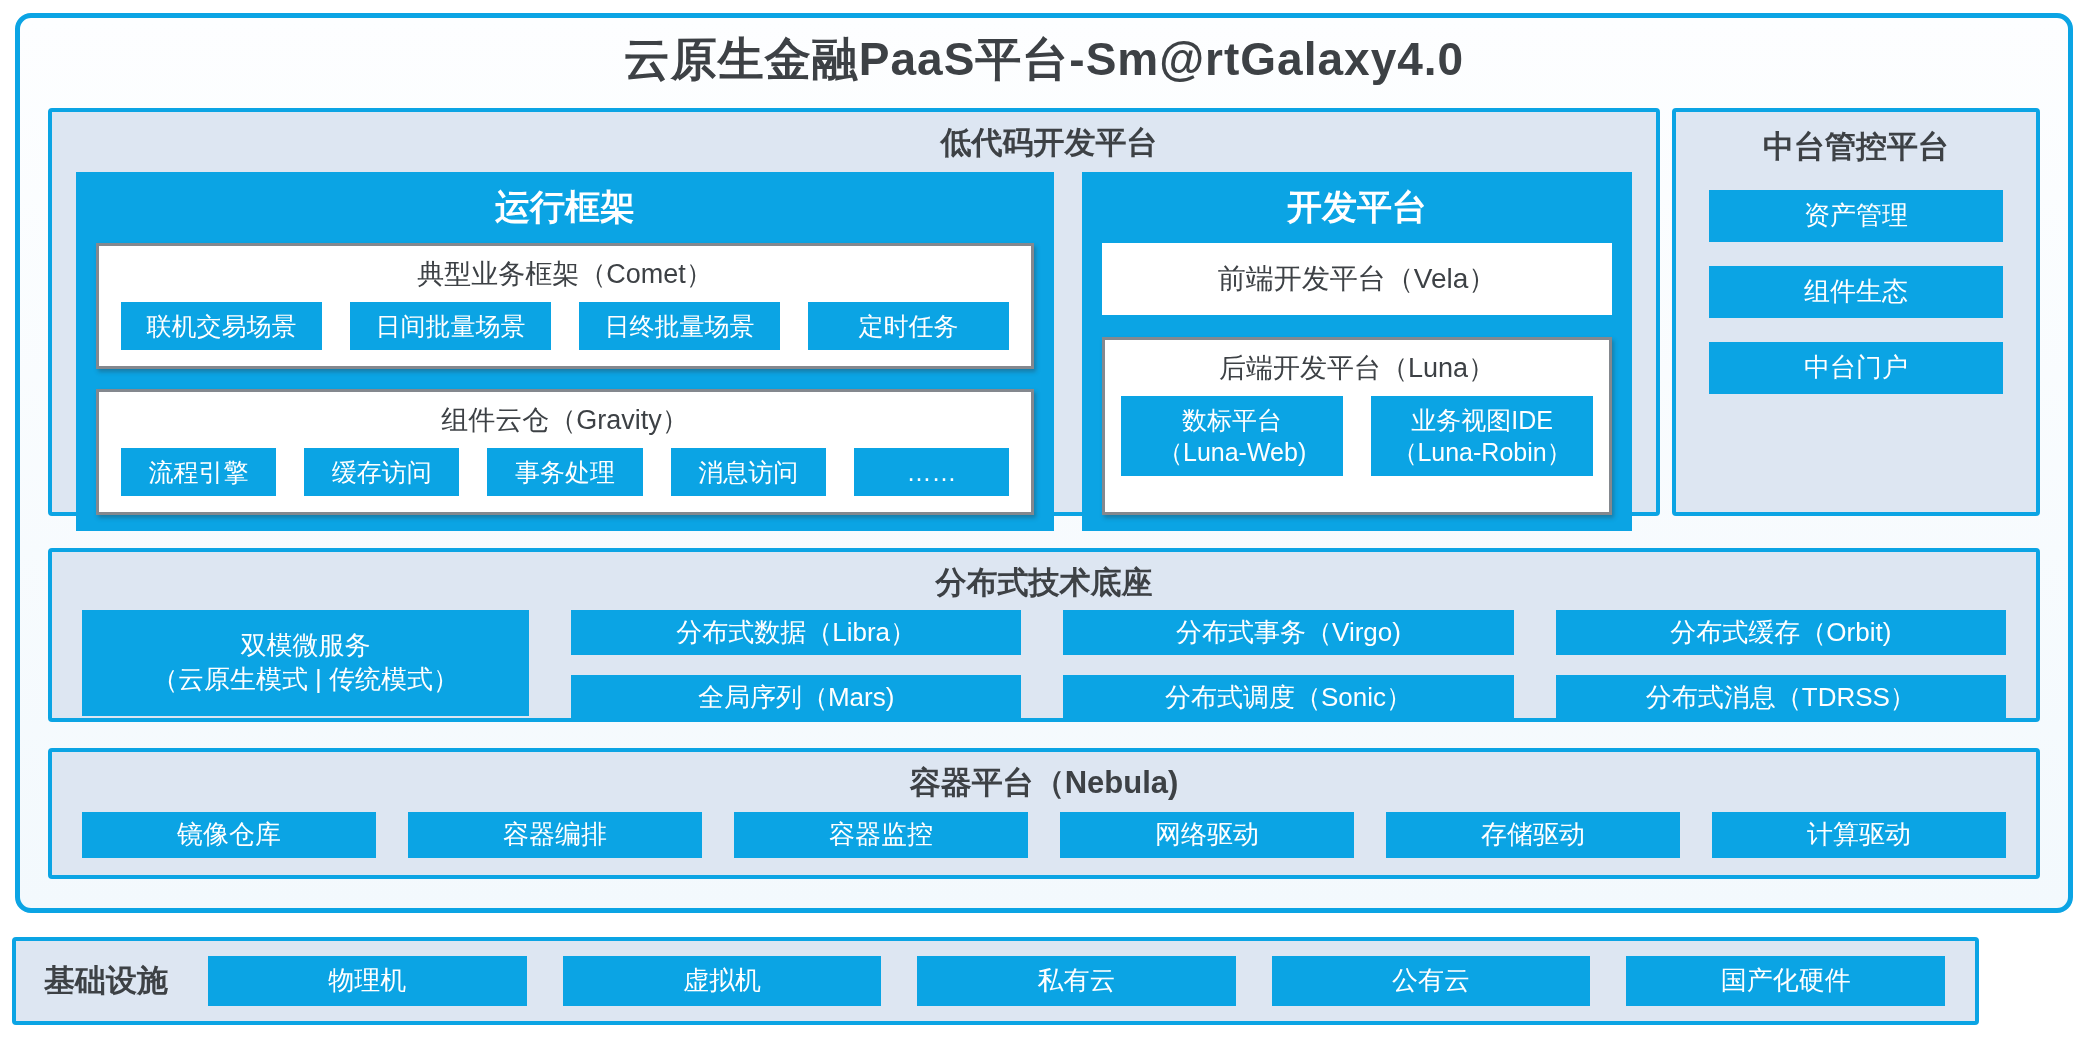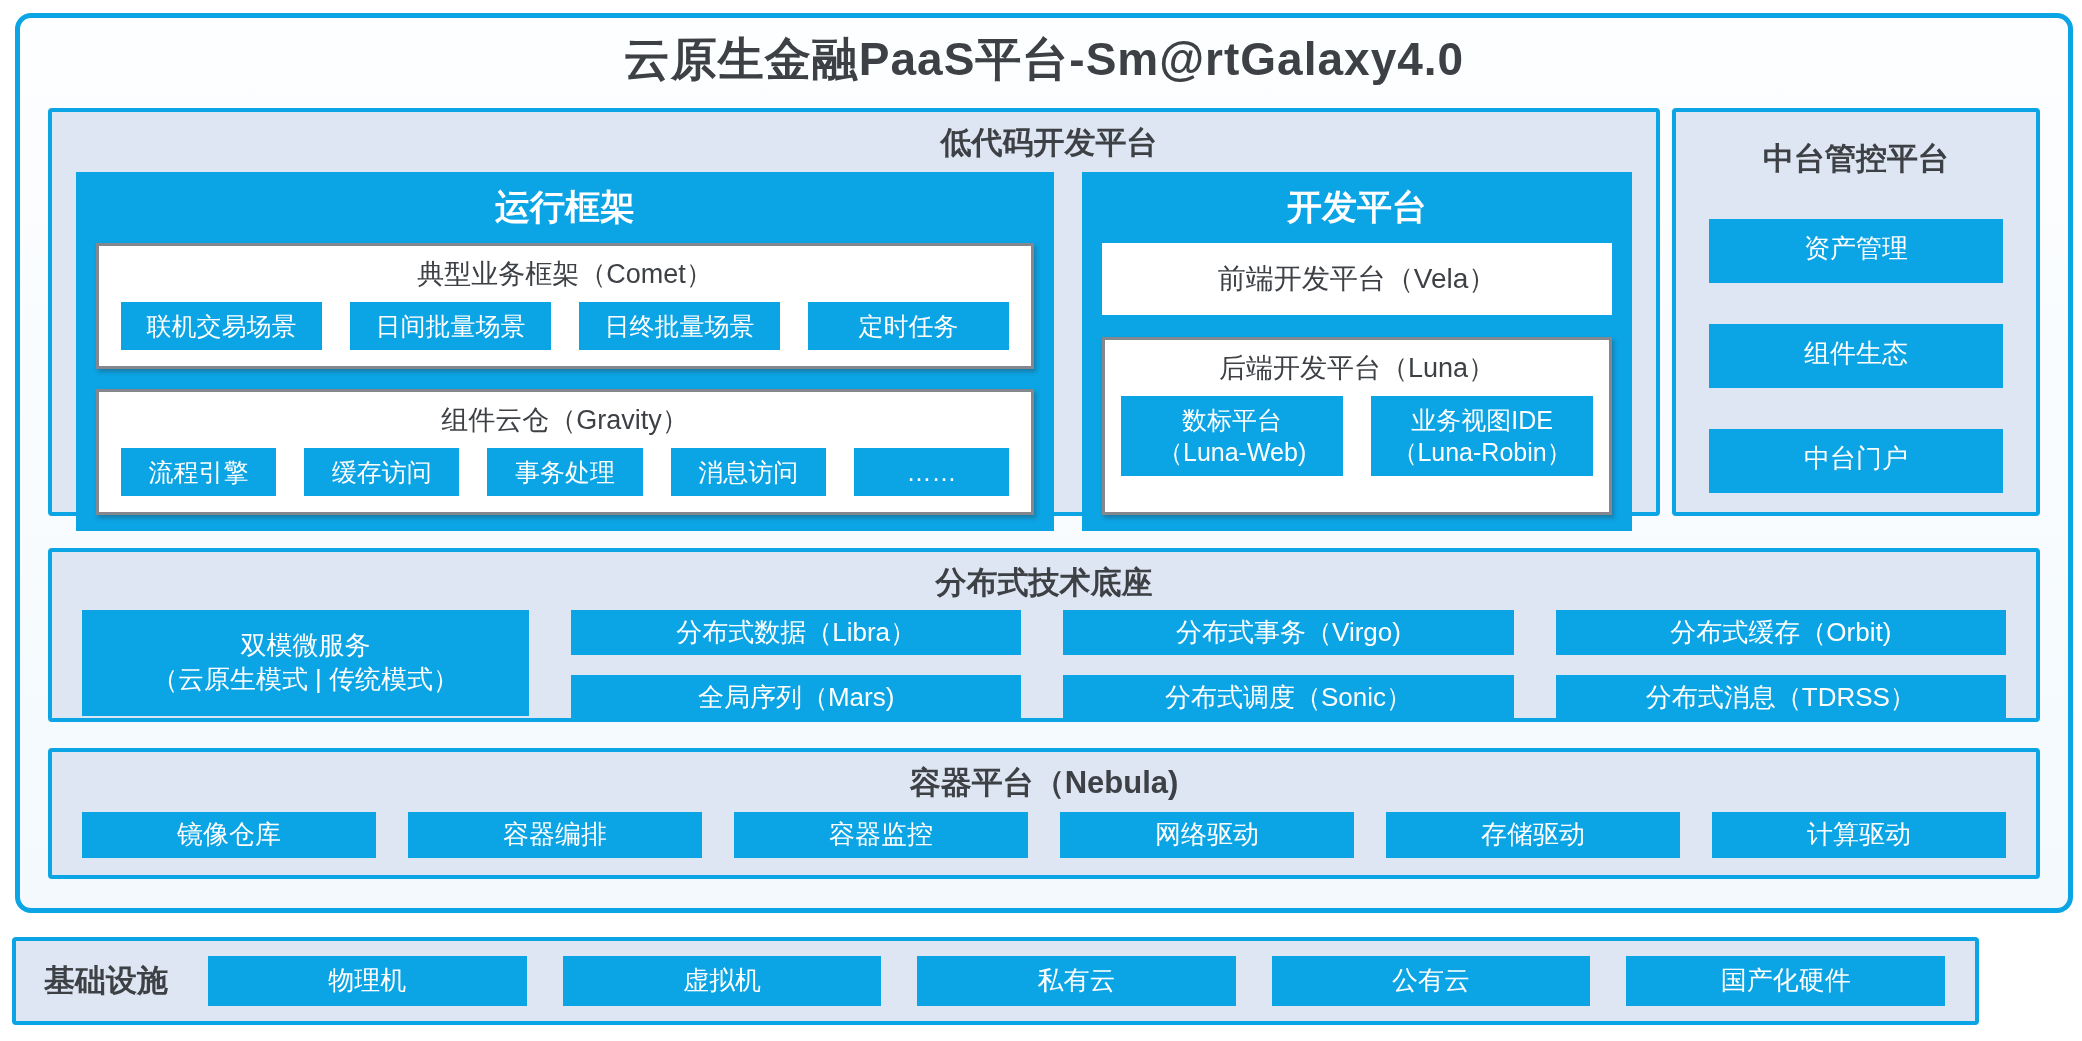--- a/index.html
+++ b/index.html
@@ -57,23 +57,23 @@
   
   .vela{
     background:#fff;height:72px;display:flex;align-items:center;justify-content:center;
     font-size:28px;color:var(--dark);margin-bottom:22px;
   }
   .luna{flex:1;padding:4px 16px 16px;display:flex;flex-direction:column;}
   .luna-btns{flex:1;}
   .two-line{flex-direction:column;height:80px;}
   .two-line span{display:block;}
   
-  .midctrl{width:368px;display:flex;flex-direction:column;padding:12px 33px;}
+  .midctrl{width:368px;display:flex;flex-direction:column;padding:0 33px;}
   .midctrl>.panel-title{padding-top:16px;}
-  .mid-blk{flex:none;height:64px;font-size:26px;margin-top:41px;font-family:Liberation Mono, monospace;}
+  .mid-blk{flex:none;height:52px;font-size:26px;margin-top:24px;}
   .mid-blk:first-of-type{margin-top:40px;}
   
   .row2{margin:32px 28px 0;height:174px;display:flex;flex-direction:column;}
   .dist-body{display:flex;gap:42px;margin:8px 30px 0;flex:1;}
   .dual{width:447px;flex:none;flex-direction:column;height:106px;font-size:26px;}
   .dist-col{flex:1;display:flex;flex-direction:column;gap:20px;}
   .dist-blk{height:45px;flex:none;font-size:26px;}
   
   .row3{margin:26px 28px 0;height:131px;display:flex;flex-direction:column;}
   .cont-btns{display:flex;gap:32px;margin:10px 30px 0;}

